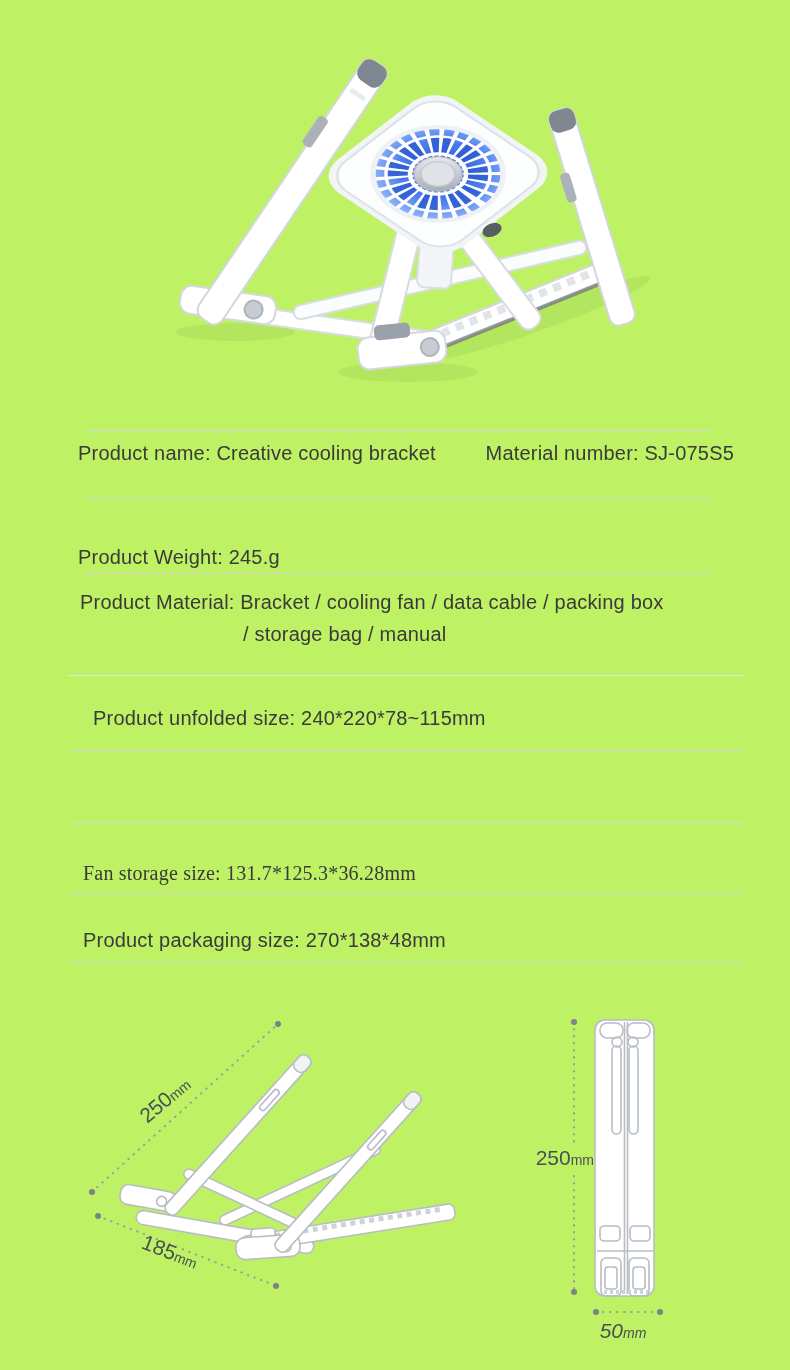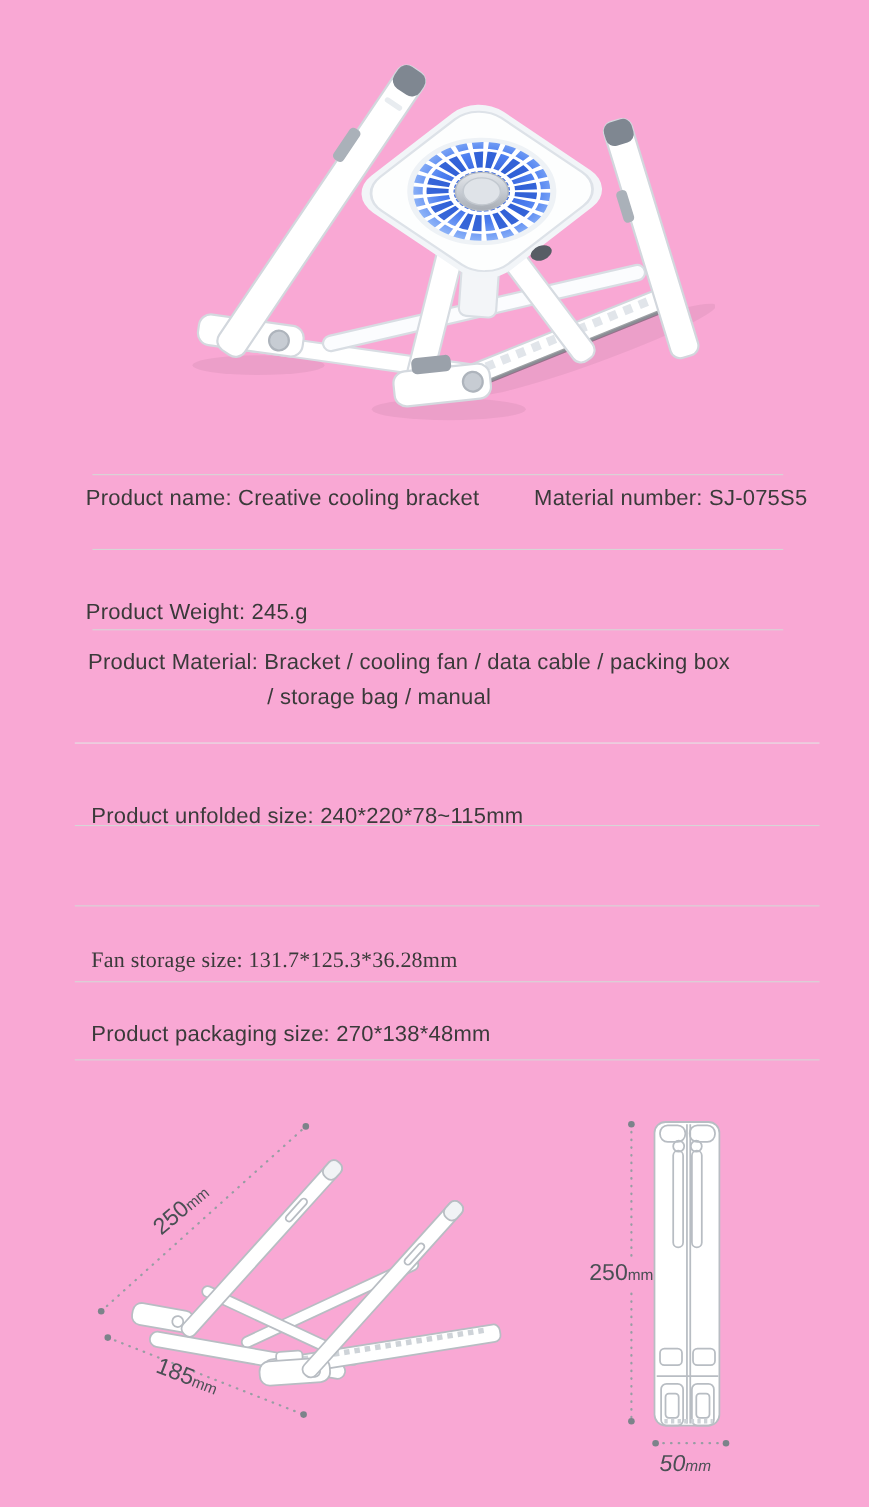--- a/index.html
+++ b/index.html
@@ -1,24 +1,24 @@
 <!DOCTYPE html>
 <html><head>
 <meta charset="utf-8">
 <style>
   html,body{margin:0;padding:0;background:#fff;}
-  .page{position:relative;width:790px;height:1370px;background:#f9a8d4;overflow:hidden;
+  .page{position:relative;width:790px;height:1370px;background:#bef264;overflow:hidden;
         font-family:"Liberation Sans","DejaVu Sans",sans-serif;}
   
   .spec{position:absolute;font-size:20px;line-height:26px;color:#3a3a3a;
         letter-spacing:.2px;white-space:nowrap;}
   .r1l{left:78px;top:440px;}  .r1r{right:56px;top:440px;}
   .r2l{left:78px;top:511px;margin-top:33px;}  .r2r{right:56px;top:511px;}
   .r3a{left:80px;top:589px;}  .r3b{left:243px;top:621px;}
-  .r4{left:83px;top:705px;margin-top:24px;}   .r5{left:83px;top:782px;}
+  .r4{left:93px;top:705px;}   .r5{left:83px;top:782px;}
   .r6{left:83px;top:860px;font-family:Liberation Serif, serif;}   .r7{left:83px;top:927px;}
   
   .hr{position:absolute;height:1px;background:#d6d6d6;}
   .hr-a{left:84px;width:628px;}
   .hr-b{left:68px;width:677px;}
   .hr.light{background:#e4e4e4;}
   .hr1{top:431px;} .hr2{top:499px;} .hr3{top:572px;} .hr4{top:675px;}
   .hr5{top:750px;} .hr6{top:823px;} .hr7{top:892px;} .hr8{top:963px;}
   
   .photo{position:absolute;left:140px;top:22px;width:510px;height:400px;}

